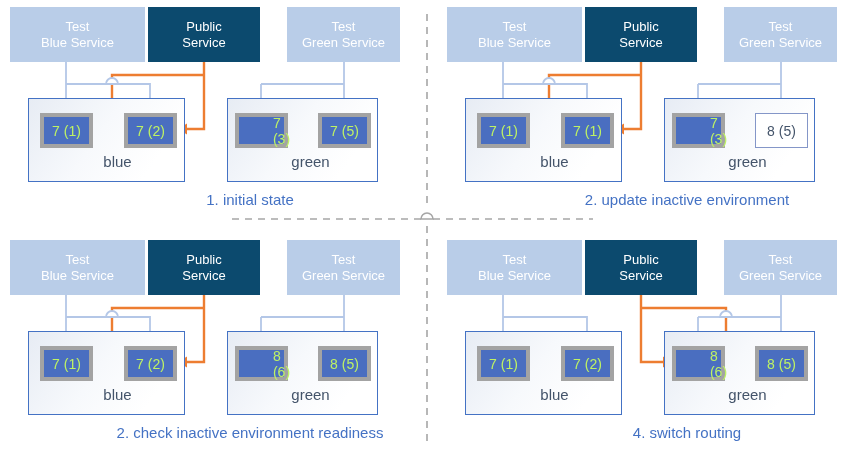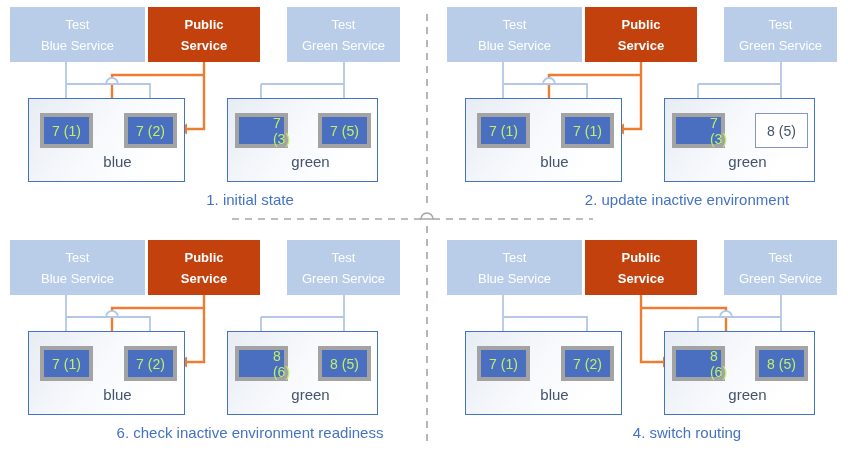--- a/index.html
+++ b/index.html
@@ -10,24 +10,24 @@
   }
   .quad{position:absolute;width:424px;height:228px;}
   .q1{left:0;top:0;} .q2{left:424px;top:0;} .q3{left:0;top:228px;} .q4{left:424px;top:228px;}
   .inner{position:absolute;left:0;top:0;width:424px;height:228px;}
   .q2 .inner,.q4 .inner{left:13px;}
   .q3 .inner,.q4 .inner{top:5px;}
 
   .svc{
     position:absolute;top:7px;height:55px;
     display:flex;align-items:center;justify-content:center;text-align:center;
-    color:#ffffff;font-size:13px;line-height:21px;white-space:pre-line;
+    color:#ffffff;font-size:13px;line-height:16px;white-space:pre-line;
   }
   .svc.light{background:#b9cde8;}
-  .svc.public{background:#c2410c;font-weight:bold;}
+  .svc.public{background:#0c4a6e;}
   .svc1{left:10px;width:135px;}
   .svc2{left:148px;width:112px;}
   .svc3{left:287px;width:113px;}
 
   .env{
     position:absolute;top:98px;height:84px;box-sizing:border-box;
     border:1.4px solid #4472c4;
     background:linear-gradient(125deg,#e7ecf4 0%,#f7f9fc 45%,#ffffff 80%);
   }
   .env1{left:28px;width:157px;}
@@ -185,21 +185,21 @@
     <div class="svc light svc3">Test
 Green Service</div>
     <div class="env env1"></div>
     <div class="env env2"></div>
     <div class="pod pod1" data-variant="filled">7 (1)</div>
     <div class="pod pod2" data-variant="filled">7 (2)</div>
     <div class="pod pod3" data-variant="filled">8 (6)</div>
     <div class="pod pod4" data-variant="filled">8 (5)</div>
     <div class="env-label elabel1">blue</div>
     <div class="env-label elabel2">green</div>
-    <div class="caption">6. check inactive environment readiness</div>
+    <div class="caption">2. check inactive environment readiness</div>
   </div>
 </div>
 
 <div class="quad q4">
   <div class="inner">
     <svg class="wires" viewBox="0 0 424 228">
       <g>
         <path class="or" d="M204,62 V129 H226"></path>
         <polygon class="orh" points="226,123.5 226,134.5 235,129"></polygon>
         <path class="or" d="M204,75 H289 V129 H309"></path>

